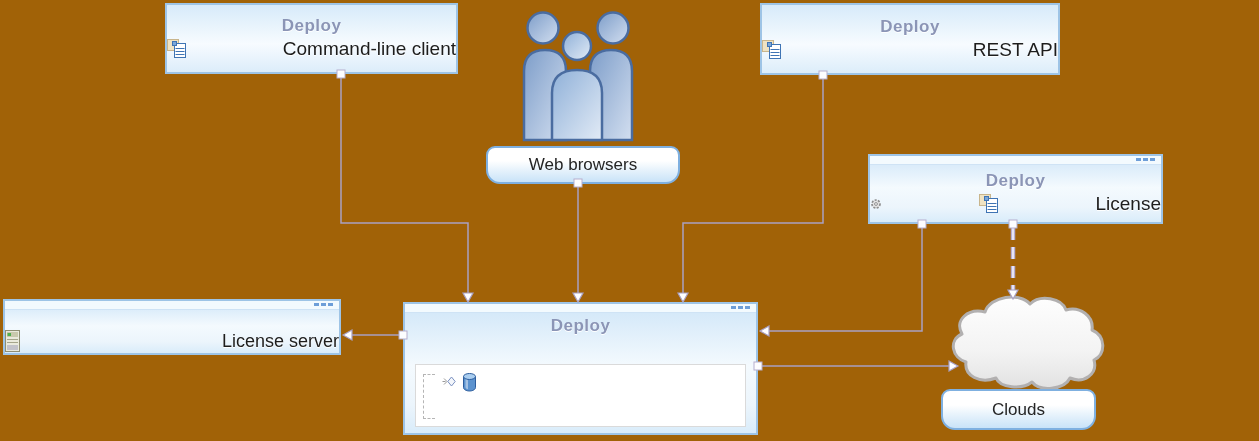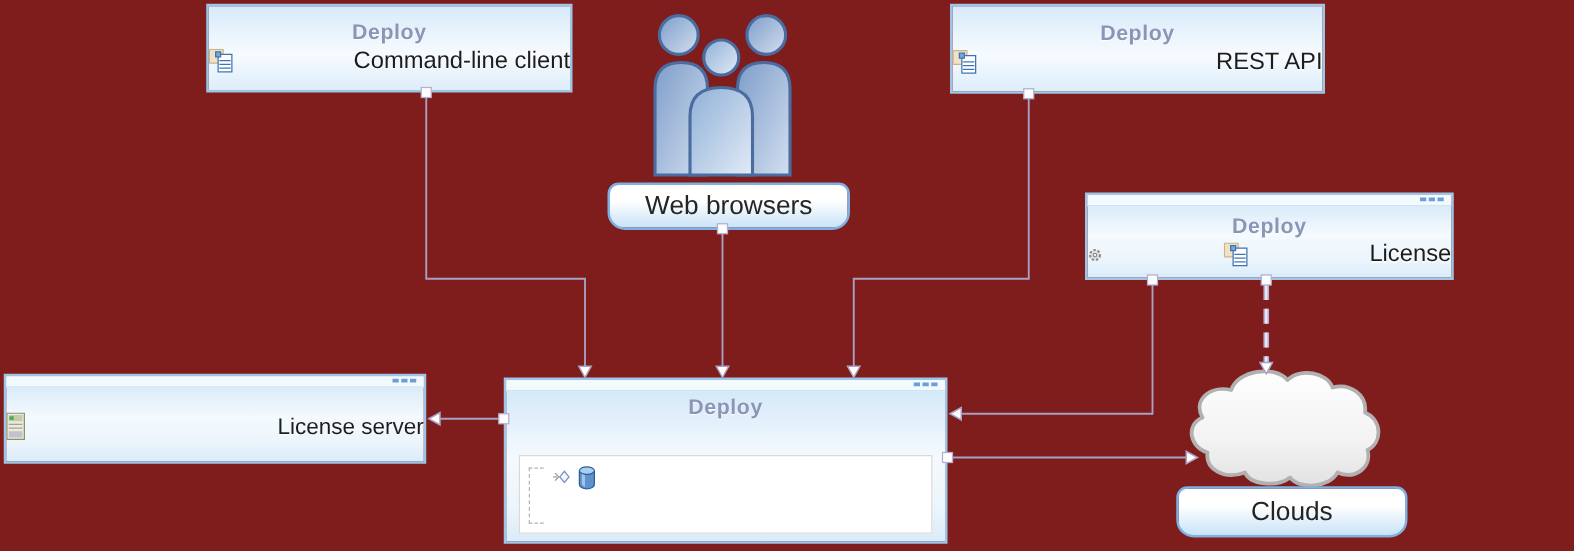--- a/index.html
+++ b/index.html
@@ -1,18 +1,18 @@
 <!DOCTYPE html>
 <html><head>
 <meta charset="utf-8">
 <style>
   html,body{margin:0;padding:0;background:#ffffff;}
   #canvas{
     position:relative;width:1259px;height:441px;overflow:hidden;
-    font-family:"Liberation Sans", sans-serif;background:#7f1d1d;
+    font-family:"Liberation Sans", sans-serif;background:#a16207;
   }
   .box{
     position:absolute;box-sizing:border-box;
     border:2px solid #9ec4e6;
     background:linear-gradient(180deg,#d7eafa 0%,#eef7fd 42%,#f7fbff 58%,#dcedfa 100%);
     z-index:1;
   }
   .box.striped{
     background:linear-gradient(180deg,#d0e6f8 0%,#f4fafe 48%,#ecf5fc 78%,#d9ecfa 100%);
   }
@@ -29,21 +29,21 @@
     display:flex;align-items:center;justify-content:space-between;gap:7px;
     font-size:19px;color:#1d1d1d;line-height:26px;
     text-shadow:0 1px 0 rgba(255,255,255,.95);white-space:nowrap;
   }
   .vcenter{display:flex;flex-direction:column;justify-content:center;height:100%;}
   .pill{
     position:absolute;box-sizing:border-box;z-index:1;
     border:2px solid #7fb0e0;border-radius:9px 9px 14px 14px;
     background:linear-gradient(180deg,#ffffff 0%,#ffffff 38%,#e2f0fb 70%,#c9e3f8 100%);
     display:flex;align-items:center;justify-content:center;
-    font-size:21px;color:#252525;
+    font-size:17px;color:#252525;
   }
   .svg-figure{position:absolute;z-index:1;}
   
   .panel{
     position:absolute;left:10px;top:60px;width:331px;height:63px;
     background:#ffffff;border:1px solid #dadada;box-sizing:border-box;
   }
   .bracket{
     position:absolute;left:7px;top:9px;width:11px;height:43px;
     border-left:1px dashed #b5b5b5;border-top:1px dashed #b5b5b5;border-bottom:1px dashed #b5b5b5;
@@ -148,21 +148,21 @@
               <line x1="8.5" y1="12.5" x2="17.5" y2="12.5" stroke="#3f74b4"></line>
               <line x1="8.5" y1="15.5" x2="17.5" y2="15.5" stroke="#3f74b4"></line>
               <rect x="5.5" y="2.5" width="4" height="4" fill="#7aa6d8" stroke="#3f74b4"></rect>
             </svg>
         </span>
         <span>License</span>
       </div>
     </div>
   </div>
 
-  <div class="box striped" style="left:3px;top:299px;width:338px;height:72px;">
+  <div class="box striped" style="left:3px;top:299px;width:338px;height:56px;">
     <div class="strip">
       <span class="dots">
           <i></i>
           <i></i>
           <i></i>
         </span>
     </div>
     <div class="box-label" style="height:62px;font-size:18px;">
       <span class="icon">
         <svg width="15" height="22" viewBox="0 0 15 22">
@@ -213,21 +213,21 @@
     <defs>
       <linearGradient id="cg" x1="0" y1="0" x2="0" y2="1">
           <stop offset="0" stop-color="#fefefe"></stop>
           <stop offset="0.6" stop-color="#f3f3f3"></stop>
           <stop offset="1" stop-color="#e2e2e2"></stop>
         </linearGradient>
     </defs>
     <path d="M47,22 C52,6 82,2 92,14 C102,4 124,8 128,20 C142,16 156,26 154,40 C168,46 168,64 156,70 C160,84 146,94 132,88 C126,100 102,102 94,92 C84,100 62,98 58,88 C42,94 26,86 28,72 C14,68 10,50 24,44 C16,30 30,18 47,22 Z" fill="url(#cg)" stroke="#b2b0b0" stroke-width="3" stroke-linejoin="round"></path>
   </svg>
 
-  <div class="pill" style="left:941px;top:389px;width:185px;height:41px;">
+  <div class="pill" style="left:941px;top:389px;width:155px;height:41px;">
     <span>Clouds</span>
   </div>
 
   <svg class="overlay" width="1259" height="441" viewBox="0 0 1259 441">
     <g stroke="#a9a1c4" stroke-width="1.5" fill="none">
       <path d="M341,74 V223 H468 V293"></path>
       <path d="M578,183 V293"></path>
       <path d="M823,75 V223 H683 V293"></path>
       <path d="M922,224 V331 H769"></path>
       <path d="M758,366 H949"></path>

